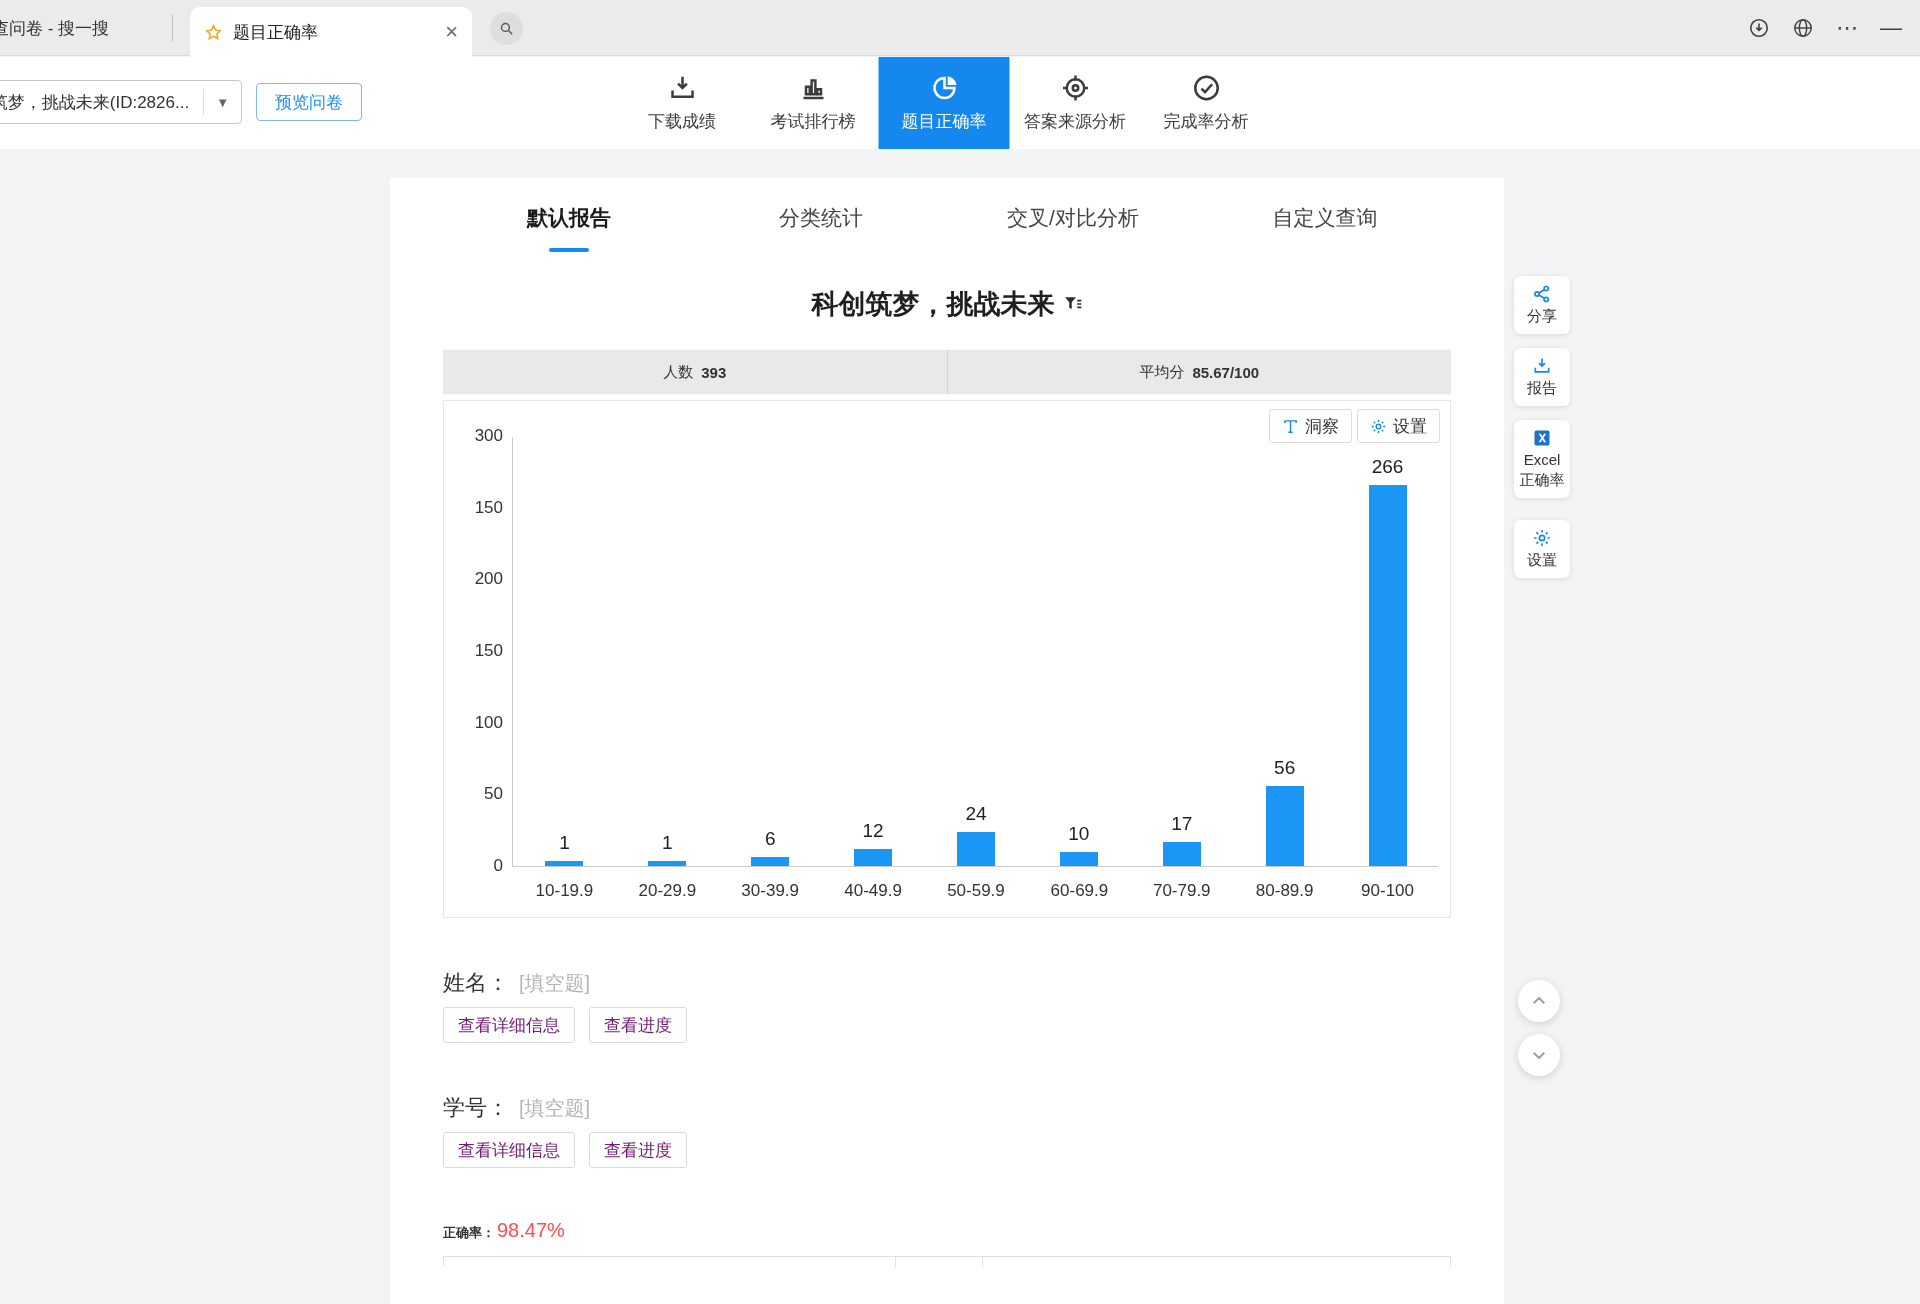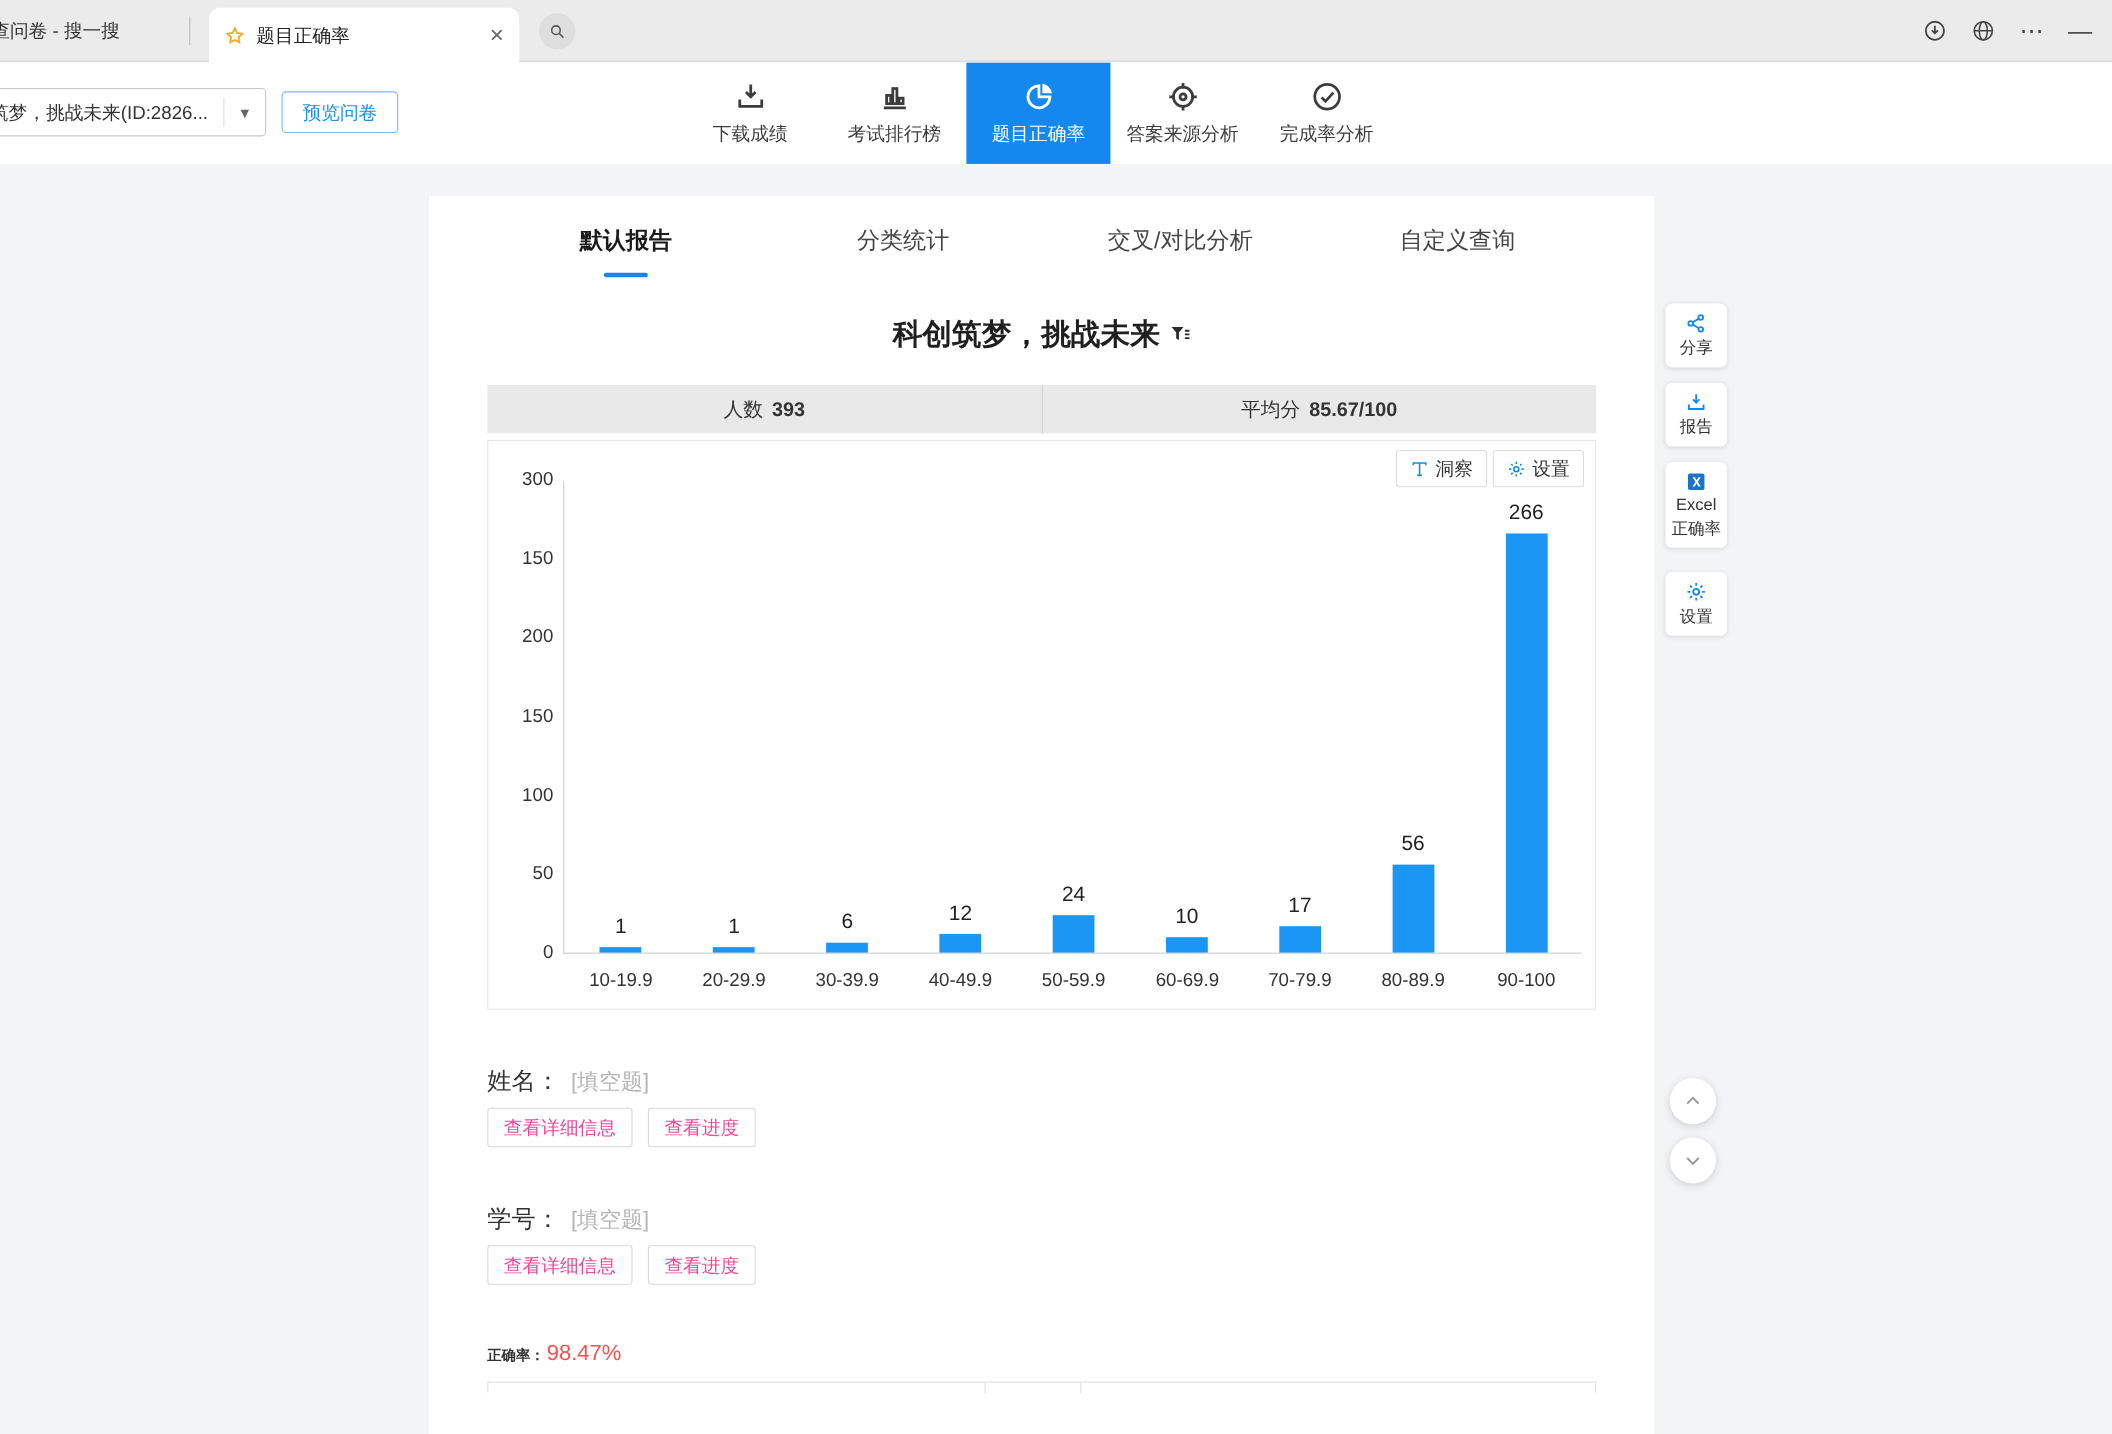--- a/index.html
+++ b/index.html
@@ -49,21 +49,21 @@
   .report-tabs{height:80px;display:flex;}
   .rtab{flex:1;display:flex;align-items:center;justify-content:center;font-size:21px;color:#444;
         position:relative;cursor:pointer;}
   .rtab.active{color:#1a1a1a;font-weight:bold;}
   .rtab-underline{position:absolute;bottom:6px;left:50%;transform:translateX(-50%);width:40px;height:4px;
                   background:#1588f0;border-radius:2px;}
   .title-row{margin-top:28px;display:flex;align-items:center;justify-content:center;gap:8px;}
   .page-title{font-size:27px;font-weight:bold;color:#1f1f1f;}
   .filter-ic svg{width:20px;height:20px;color:#2b2b2b;display:block;}
   .stats{margin-top:28px;height:44px;display:flex;background:#e9e9e9;}
-  .stat-cell{flex:1;display:flex;align-items:center;justify-content:center;gap:8px;font-size:18px;color:#333;}
+  .stat-cell{flex:1;display:flex;align-items:center;justify-content:center;gap:8px;font-size:15px;color:#333;}
   .stat-cell:first-child{border-right:1px solid #d2d2d2;}
   .stat-value{font-weight:bold;}
 
   .chart-box{margin-top:6px;border:1px solid #e6e6e6;height:518px;position:relative;}
   .chart-btns{position:absolute;top:8px;right:10px;display:flex;gap:5px;}
   .cbtn{height:34px;display:flex;align-items:center;gap:6px;padding:16px 12px;border:1px solid #dcdcdc;
         border-radius:3px;background:#fff;font-size:17px;color:#333;cursor:pointer;}
   .cbtn svg{width:17px;height:17px;color:#1588f0;}
   .chart-plot{position:absolute;left:68px;top:36px;width:926px;height:430px;
               border-left:1px solid #ccc;border-bottom:1px solid #ccc;}
@@ -72,21 +72,21 @@
   .bar-value{position:absolute;text-align:center;font-size:19px;color:#222;}
   .cat-label{position:absolute;top:444px;text-align:center;font-size:17px;color:#333;}
 
   .q-block{margin-top:50px;}
   .q-block.second{}
   .q-row{display:flex;align-items:baseline;gap:10px;}
   .q-label{font-size:22px;color:#333;}
   .q-tag{font-size:20px;color:#b5b5b5;}
   .q-btns{margin-top:9px;display:flex;gap:14px;}
   .qbtn{height:36px;padding:0 14px;border:1px solid #d9d9d9;border-radius:3px;background:#fff;
-        color:#ec4899;font-size:17px;display:flex;align-items:center;cursor:pointer;}
+        color:#701a75;font-size:17px;display:flex;align-items:center;cursor:pointer;}
   .q1-block{margin-top:51px;}
   .acc-row{margin-top:4px;display:flex;align-items:baseline;gap:2px;}
   .acc-label{font-size:13px;font-weight:bold;color:#333;}
   .acc-value{font-size:20px;color:#ff4d4f;}
   .table-stub{margin-top:14px;height:10px;border-top:1px solid #e0e0e0;border-left:1px solid #e0e0e0;
               border-right:1px solid #e0e0e0;position:relative;}
   .tdiv{position:absolute;top:0;width:1px;height:10px;background:#e0e0e0;}
   .tdiv.a{left:451px;}
   .tdiv.b{left:538px;}
 

